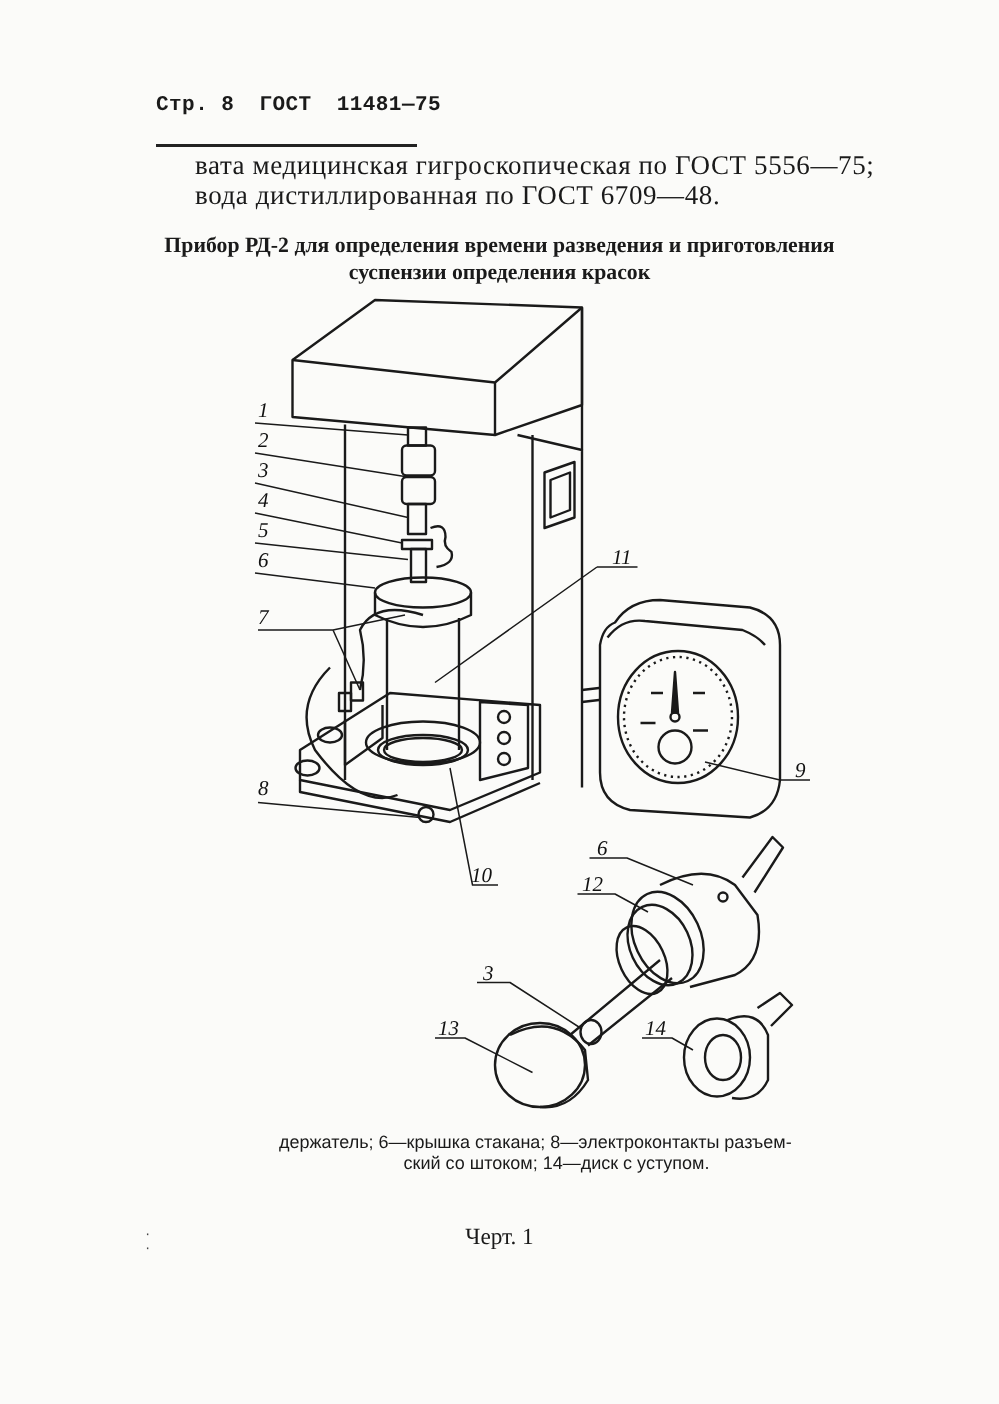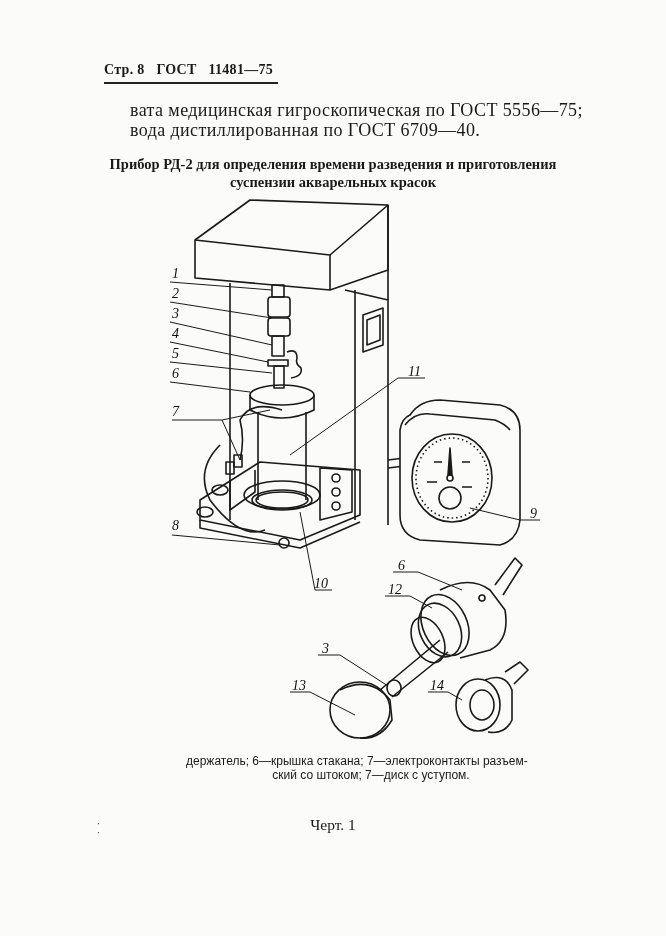--- a/index.html
+++ b/index.html
@@ -2,22 +2,22 @@
 <html><head>
 <meta charset="utf-8">
 <style>
   html, body { margin: 0; padding: 0; }
   body {
     width: 666px; height: 936px; background: #fbfbf9; position: relative; overflow: hidden;
     color: #1a1a1a;
   }
   .header {
     position: absolute; left: 104px; top: 62px;
-    font-family: Liberation Serif, serif; font-weight: bold; font-size: 14px;
-    letter-spacing: 0.3px; border-bottom: 2px solid #222; padding-bottom: 4px; width: 174px;
+    font-family: Liberation Mono, monospace; font-weight: bold; font-size: 14px;
+    letter-spacing: 0.3px; border-bottom: 2px solid #222; padding-bottom: 18px; width: 174px;
     white-space: nowrap;
     text-align: center;
   }
   .header span { margin-right: 8px; }
   .body-line {
     position: absolute; left: 130px; font-family: "Liberation Serif", serif; font-size: 18px;
     letter-spacing: 0.4px; white-space: nowrap;
   }
   .fig-title {
     position: absolute; left: 0; width: 666px; text-align: center;
@@ -41,24 +41,24 @@
 </head>
 <body>
 
 <div class="header">
   <span>Стр. 8</span>
   <span>ГОСТ</span>
   <span>11481—75</span>
 </div>
 
 <div class="body-line" style="top:100px">вата медицинская гигроскопическая по ГОСТ 5556—75;</div>
-<div class="body-line" style="top:120px">вода дистиллированная по ГОСТ 6709—40.</div>
+<div class="body-line" style="top:120px">вода дистиллированная по ГОСТ 6709—48.</div>
 
 <div class="fig-title" style="top:156px">Прибор РД-2 для определения времени разведения и приготовления</div>
-<div class="fig-title" style="top:174px">суспензии акварельных красок</div>
+<div class="fig-title" style="top:174px">суспензии определения красок</div>
 
 <svg class="drawing" viewBox="150 190 420 560" width="420" height="560" fill="none" stroke="#1a1a1a" stroke-width="1.6" stroke-linejoin="round">
 
   <path d="M195 240 L250 200 L388 205 L388 270 L330 290 L195 278 Z" fill="#fbfbf9"></path>
   <path d="M195 240 L330 255 L388 205"></path>
   <path d="M330 255 L330 290"></path>
 
   <path d="M230 283 L230 520"></path>
   <path d="M345 290 L388 300 L388 525"></path>
   <path d="M355 290 L355 520"></path>
@@ -155,19 +155,19 @@
     <text class="lbl" x="408" y="376">11</text>
     <text class="lbl" x="388" y="594">12</text>
     <text class="lbl" x="292" y="690">13</text>
     <text class="lbl" x="430" y="690">14</text>
     <text class="lbl" x="398" y="570">6</text>
     <text class="lbl" x="322" y="653">3</text>
   </g>
 </svg>
 
 <div class="caption">
-  <span style="display:block">держатель; 6—крышка стакана; 7—электроконтакты разъем-</span>
-  <span class="last">ский со штоком; 7—диск с уступом.</span>
+  <span style="display:block">держатель; 6—крышка стакана; 8—электроконтакты разъем-</span>
+  <span class="last">ский со штоком; 14—диск с уступом.</span>
 </div>
 
 <div class="chert">Черт. 1</div>
 
 <div class="margin-mark">·<br>·</div>
 
 </body></html>

